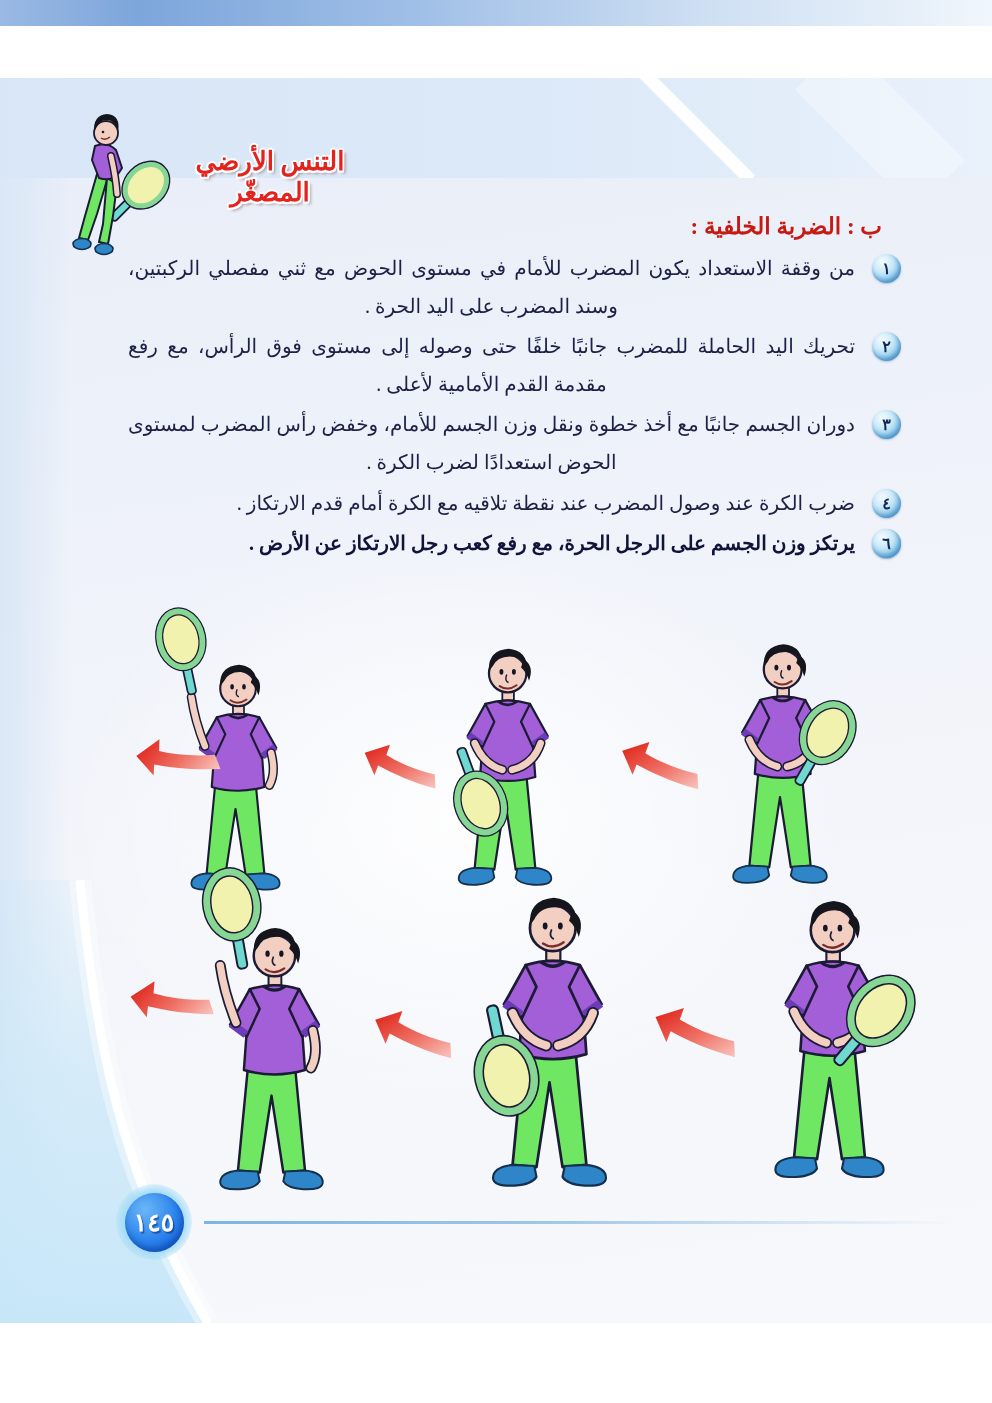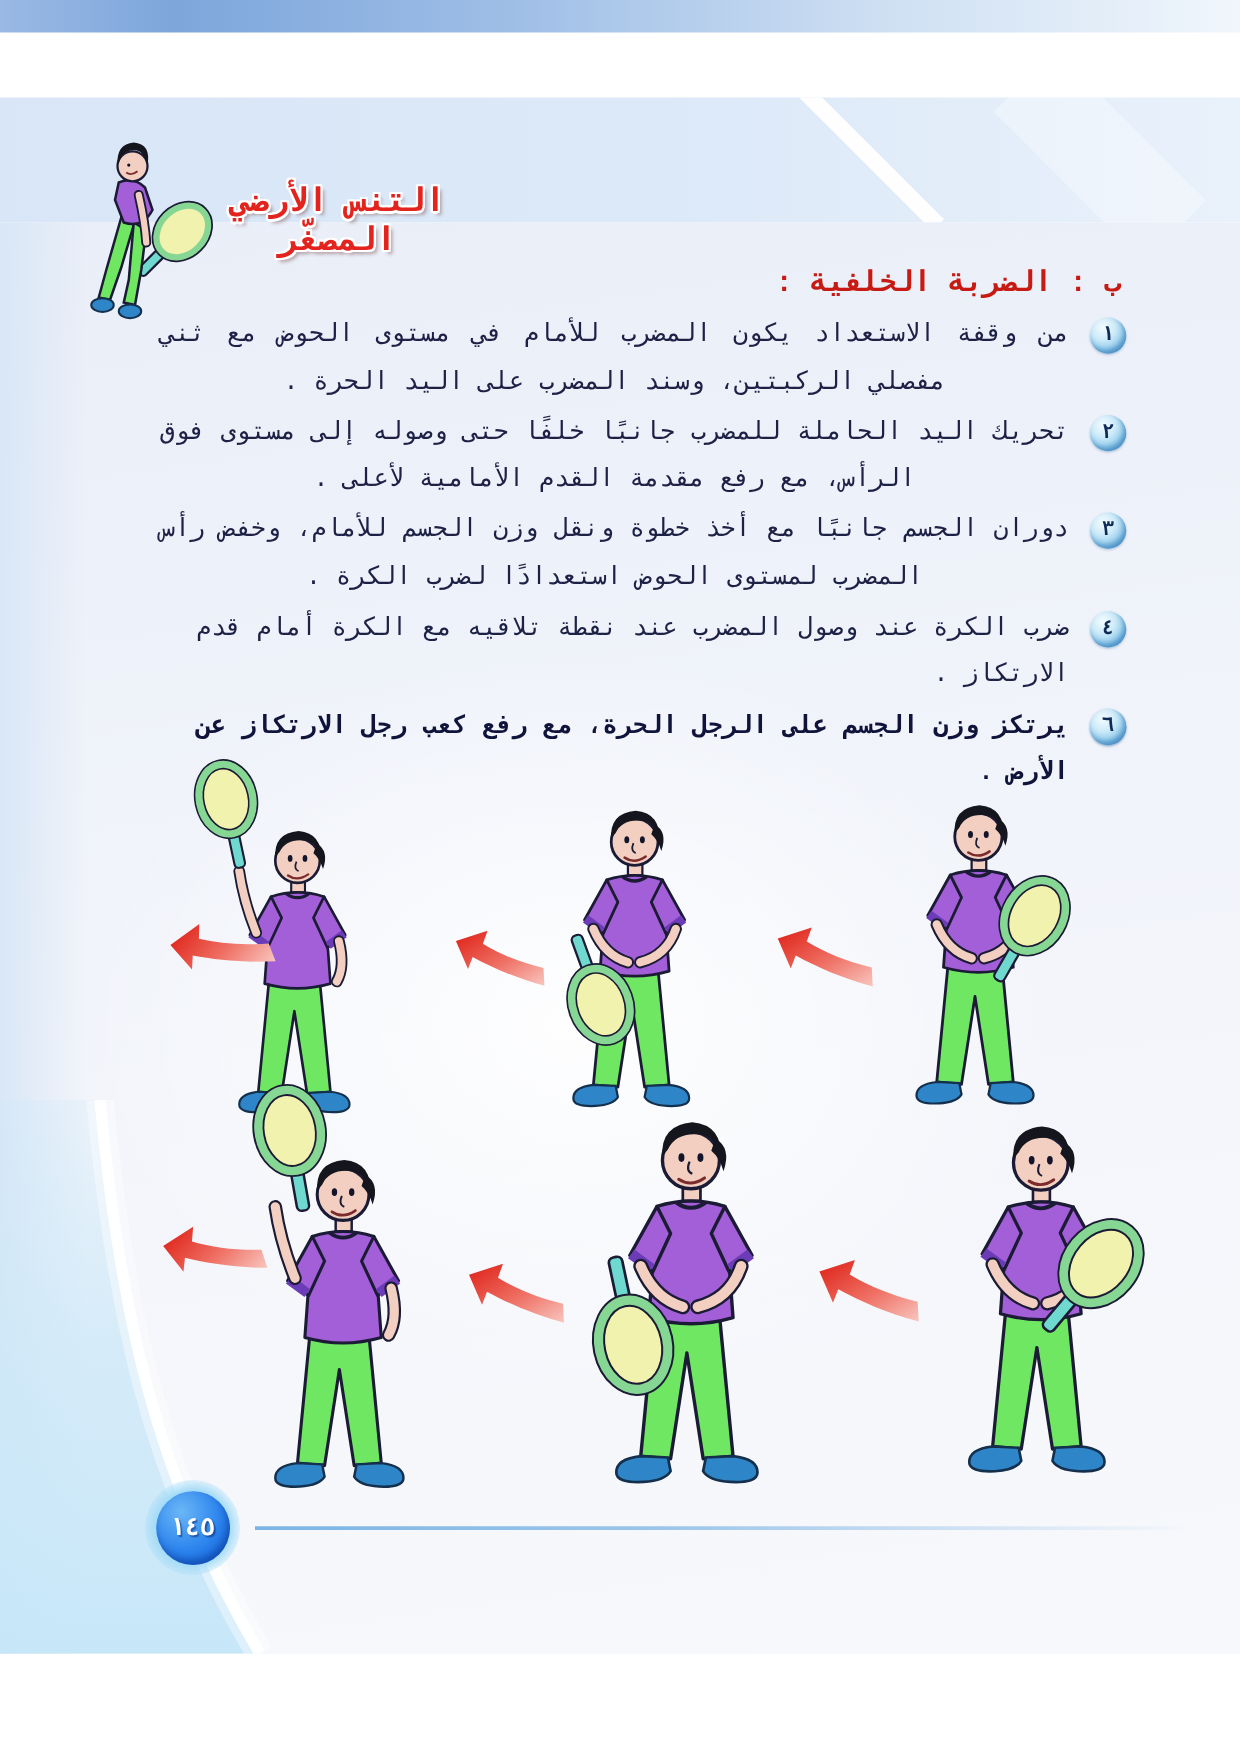--- a/index.html
+++ b/index.html
@@ -1,17 +1,17 @@
 <!DOCTYPE html>
 <html lang="ar"><head>
 <meta charset="utf-8">
 <style>
   html,body{margin:0;padding:0;background:#fff;}
   .page{position:relative;width:992px;height:1403px;background:#ffffff;overflow:hidden;
-        font-family:Liberation Mono, monospace;}
+        font-family:Liberation Serif, serif;}
   
   .topbar{position:absolute;top:0;left:0;width:992px;height:26px;
         background:linear-gradient(90deg,#9ab9e4 0%,#7da6db 14%,#9dbde6 40%,#cfe0f3 72%,#f0f6fc 100%);}
   
   .band{position:absolute;top:78px;left:0;width:992px;height:100px;overflow:hidden;
         background:linear-gradient(90deg,#d8e6f7 0%,#dce9f8 55%,#e9f1fb 100%);}
   .streak{position:absolute;background:rgba(255,255,255,.95);transform:rotate(-45deg);}
   .streak.s1{left:691px;top:-26px;width:13px;height:150px;}
   .streak.s2{left:845px;top:-38px;width:70px;height:170px;background:rgba(255,255,255,.32);}
   
@@ -22,21 +22,21 @@
           linear-gradient(172deg,#e9eef8 0%,#f0f3fa 38%,#f6f7fb 78%,#f7f8fc 100%);}
   
   .sweep{position:absolute;left:0;top:880px;width:250px;height:443px;}
   
   .title{position:absolute;left:163px;top:146px;width:214px;text-align:center;direction:rtl;
         font-size:26px;font-weight:bold;color:#e2231e;letter-spacing:0;
         text-shadow:-1.5px -1.5px 0 #fff,1.5px -1.5px 0 #fff,-1.5px 1.5px 0 #fff,1.5px 1.5px 0 #fff,
                     0 -1.8px 0 #fff,0 1.8px 0 #fff,-1.8px 0 0 #fff,1.8px 0 0 #fff,
                     3px 3px 3px rgba(110,60,60,.45);}
   
-  .heading{position:absolute;right:95px;top:213px;direction:rtl;font-size:23px;font-weight:bold;
+  .heading{position:absolute;right:110px;top:213px;direction:rtl;font-size:23px;font-weight:bold;
         color:#c61a12;}
   
   .steps{position:absolute;left:128px;top:250px;width:777px;margin:0;padding:0;list-style:none;
         direction:rtl;color:#1d2145;font-size:20px;line-height:37.6px;}
   .step{position:relative;padding-right:50px;margin-bottom:3px;text-align:justify;text-align-last:center;}
   .step.single{text-align:right;text-align-last:right;}
   .step.emphasis{font-weight:bold;color:#10143a;}
   .badge{position:absolute;right:4px;top:4px;width:29px;height:29px;border-radius:50%;
         background:radial-gradient(circle at 36% 28%, #f4fcff 0%, #cdeaf8 35%, #8ecbed 68%, #56a4da 100%);
         box-shadow:inset -2px -3px 4px rgba(40,110,170,.55), 0 1px 2px rgba(60,110,160,.35);
@@ -46,21 +46,21 @@
   .fig{position:absolute;overflow:visible;}
   .arrow{position:absolute;overflow:visible;}
   
   .pagenum-halo{position:absolute;left:116px;top:1184px;width:76px;height:76px;border-radius:50%;
         background:radial-gradient(circle, #bfe7fa 0%, #a5dcf7 55%, rgba(165,220,247,.25) 72%, rgba(165,220,247,0) 78%);
         display:flex;align-items:center;justify-content:center;}
   .pagenum{width:59px;height:59px;border-radius:50%;
         background:radial-gradient(circle at 34% 28%, #6ab6f6 0%, #2e86ee 52%, #0f5cd8 100%);
         box-shadow:inset -2px -4px 6px rgba(8,50,140,.5);
         display:flex;align-items:center;justify-content:center;
-        color:#fff;font-weight:bold;font-size:20px;direction:rtl;
+        color:#fff;font-weight:bold;font-size:25px;direction:rtl;
         text-shadow:1.5px 1.5px 1px rgba(10,40,110,.55);}
   .rule{position:absolute;left:204px;top:1221px;width:742px;height:2.5px;
         background:linear-gradient(to right,#7cb5e5 0%,#9cc6ea 45%,rgba(180,210,238,.5) 80%,rgba(190,220,243,.05) 100%);}
 </style>
 </head>
 <body>
 
 <div class="page">
 
   <svg width="0" height="0" style="position:absolute" aria-hidden="true">

